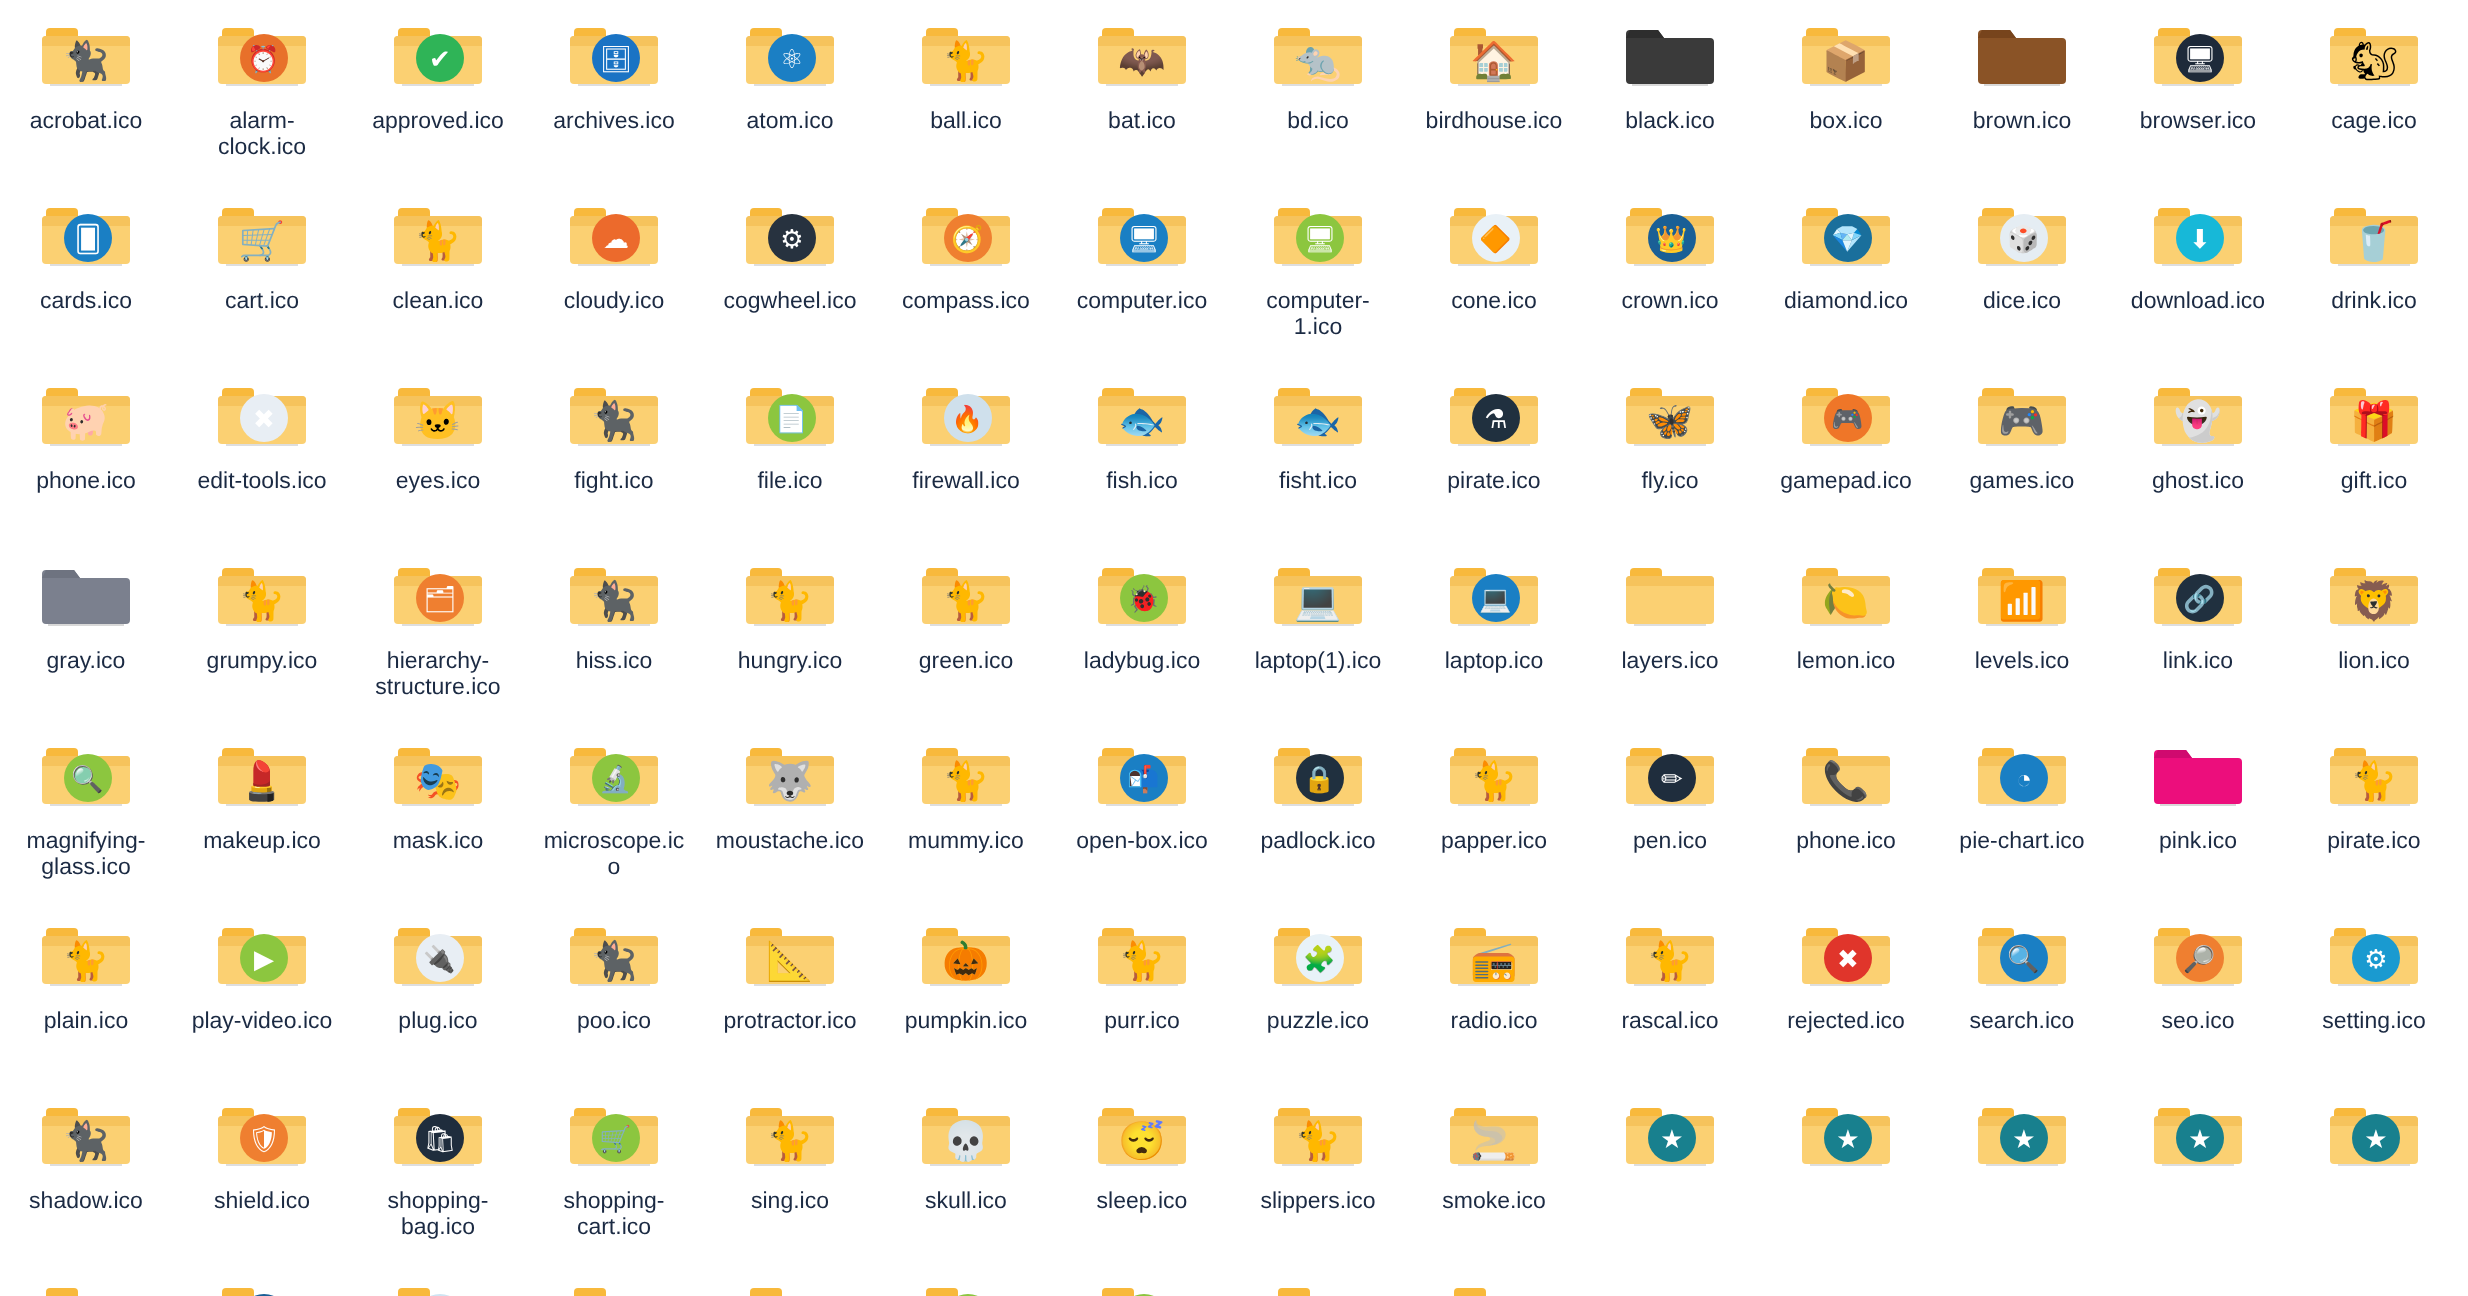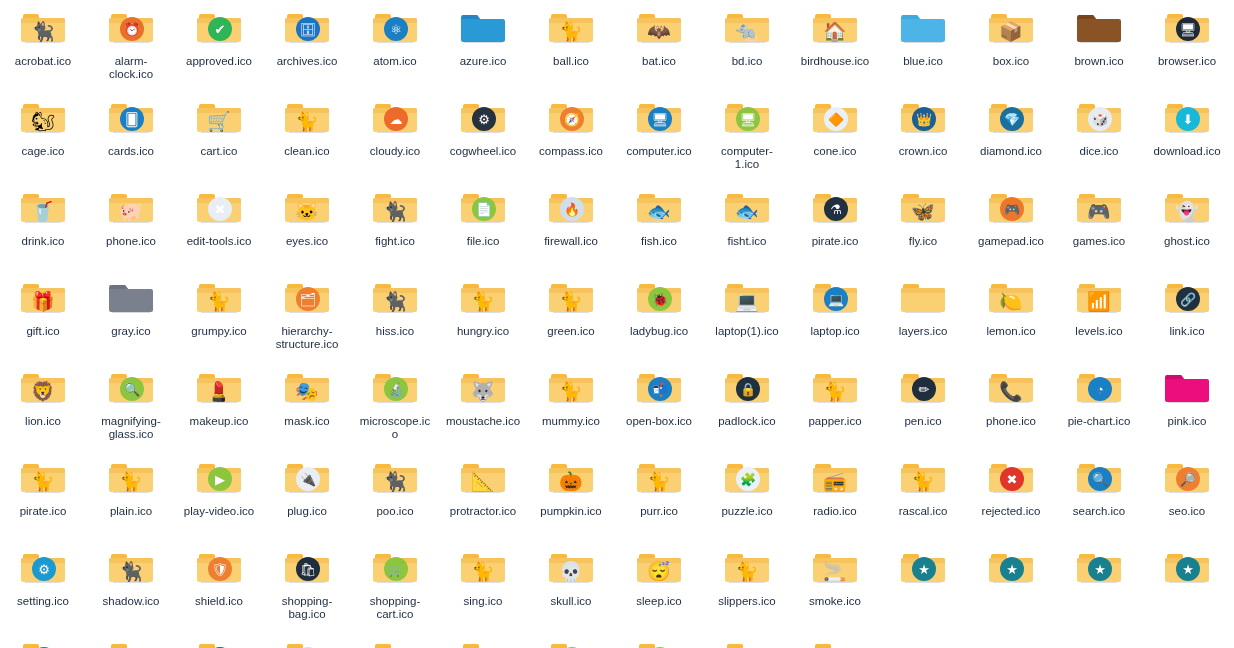--- a/index.html
+++ b/index.html
@@ -123,84 +123,74 @@
           <path d="M4 14 h40 a2 2 0 0 1 2 2 v20 a2 2 0 0 1 -2 2 h-40 a2 2 0 0 1 -2 -2 v-20 a2 2 0 0 1 2 -2 z" fill="#fbd072"></path>
           <path d="M4 14 h40 a2 2 0 0 1 2 2 v3 h-44 v-3 a2 2 0 0 1 2 -2 z" fill="#f6c35c"></path>
         </svg>
         <div class="disc" style="background: rgb(27, 127, 196);">⚛</div>
       </div>
       <div class="label">atom.ico</div>
     </div>
     <div class="cell">
       <div class="thumb">
         <svg width="48" height="48" viewBox="0 0 48 48">
+          <rect x="6" y="37" width="36" height="2" fill="#dedede"></rect>
+          <path d="M6 10 h12 a2 2 0 0 1 2 2 v4 h-16 v-4 a2 2 0 0 1 2 -2 z" fill="#f8b93c"></path>
+          <path d="M4 14 h40 a2 2 0 0 1 2 2 v20 a2 2 0 0 1 -2 2 h-40 a2 2 0 0 1 -2 -2 v-20 a2 2 0 0 1 2 -2 z" fill="#fbd072"></path>
+          <path d="M4 14 h40 a2 2 0 0 1 2 2 v3 h-44 v-3 a2 2 0 0 1 2 -2 z" fill="#f6c35c"></path>
+        </svg>
+        <div class="glyph">🐈</div>
+      </div>
+      <div class="label">ball.ico</div>
+    </div>
+    <div class="cell">
+      <div class="thumb">
+        <svg width="48" height="48" viewBox="0 0 48 48">
+          <rect x="6" y="37" width="36" height="2" fill="#dedede"></rect>
+          <path d="M6 10 h12 a2 2 0 0 1 2 2 v4 h-16 v-4 a2 2 0 0 1 2 -2 z" fill="#f8b93c"></path>
+          <path d="M4 14 h40 a2 2 0 0 1 2 2 v20 a2 2 0 0 1 -2 2 h-40 a2 2 0 0 1 -2 -2 v-20 a2 2 0 0 1 2 -2 z" fill="#fbd072"></path>
+          <path d="M4 14 h40 a2 2 0 0 1 2 2 v3 h-44 v-3 a2 2 0 0 1 2 -2 z" fill="#f6c35c"></path>
+        </svg>
+        <div class="glyph">🦇</div>
+      </div>
+      <div class="label">bat.ico</div>
+    </div>
+    <div class="cell">
+      <div class="thumb">
+        <svg width="48" height="48" viewBox="0 0 48 48">
+          <rect x="6" y="37" width="36" height="2" fill="#dedede"></rect>
+          <path d="M6 10 h12 a2 2 0 0 1 2 2 v4 h-16 v-4 a2 2 0 0 1 2 -2 z" fill="#f8b93c"></path>
+          <path d="M4 14 h40 a2 2 0 0 1 2 2 v20 a2 2 0 0 1 -2 2 h-40 a2 2 0 0 1 -2 -2 v-20 a2 2 0 0 1 2 -2 z" fill="#fbd072"></path>
+          <path d="M4 14 h40 a2 2 0 0 1 2 2 v3 h-44 v-3 a2 2 0 0 1 2 -2 z" fill="#f6c35c"></path>
+        </svg>
+        <div class="glyph">🐀</div>
+      </div>
+      <div class="label">bd.ico</div>
+    </div>
+    <div class="cell">
+      <div class="thumb">
+        <svg width="48" height="48" viewBox="0 0 48 48">
+          <rect x="6" y="37" width="36" height="2" fill="#dedede"></rect>
+          <path d="M6 10 h12 a2 2 0 0 1 2 2 v4 h-16 v-4 a2 2 0 0 1 2 -2 z" fill="#f8b93c"></path>
+          <path d="M4 14 h40 a2 2 0 0 1 2 2 v20 a2 2 0 0 1 -2 2 h-40 a2 2 0 0 1 -2 -2 v-20 a2 2 0 0 1 2 -2 z" fill="#fbd072"></path>
+          <path d="M4 14 h40 a2 2 0 0 1 2 2 v3 h-44 v-3 a2 2 0 0 1 2 -2 z" fill="#f6c35c"></path>
+        </svg>
+        <div class="glyph">🏠</div>
+      </div>
+      <div class="label">birdhouse.ico</div>
+    </div>
+    <div class="cell">
+      <div class="thumb">
+        <svg width="48" height="48" viewBox="0 0 48 48">
           <rect x="5" y="37" width="38" height="2" fill="#d8d8d8"></rect>
-          <path d="M4 11 h14 l3 4 h23 a2 2 0 0 1 2 2 v19 a2 2 0 0 1 -2 2 h-40 a2 2 0 0 1 -2 -2 v-23 a2 2 0 0 1 2 -2 z" fill="#2a9ad6"></path>
-          <path d="M4 11 h14 l3 4 h-19 z" fill="#2487c4"></path>
-        </svg>
-      </div>
-      <div class="label">azure.ico</div>
-    </div>
-    <div class="cell">
-      <div class="thumb">
-        <svg width="48" height="48" viewBox="0 0 48 48">
-          <rect x="6" y="37" width="36" height="2" fill="#dedede"></rect>
-          <path d="M6 10 h12 a2 2 0 0 1 2 2 v4 h-16 v-4 a2 2 0 0 1 2 -2 z" fill="#f8b93c"></path>
-          <path d="M4 14 h40 a2 2 0 0 1 2 2 v20 a2 2 0 0 1 -2 2 h-40 a2 2 0 0 1 -2 -2 v-20 a2 2 0 0 1 2 -2 z" fill="#fbd072"></path>
-          <path d="M4 14 h40 a2 2 0 0 1 2 2 v3 h-44 v-3 a2 2 0 0 1 2 -2 z" fill="#f6c35c"></path>
-        </svg>
-        <div class="glyph">🐈</div>
-      </div>
-      <div class="label">ball.ico</div>
-    </div>
-    <div class="cell">
-      <div class="thumb">
-        <svg width="48" height="48" viewBox="0 0 48 48">
-          <rect x="6" y="37" width="36" height="2" fill="#dedede"></rect>
-          <path d="M6 10 h12 a2 2 0 0 1 2 2 v4 h-16 v-4 a2 2 0 0 1 2 -2 z" fill="#f8b93c"></path>
-          <path d="M4 14 h40 a2 2 0 0 1 2 2 v20 a2 2 0 0 1 -2 2 h-40 a2 2 0 0 1 -2 -2 v-20 a2 2 0 0 1 2 -2 z" fill="#fbd072"></path>
-          <path d="M4 14 h40 a2 2 0 0 1 2 2 v3 h-44 v-3 a2 2 0 0 1 2 -2 z" fill="#f6c35c"></path>
-        </svg>
-        <div class="glyph">🦇</div>
-      </div>
-      <div class="label">bat.ico</div>
-    </div>
-    <div class="cell">
-      <div class="thumb">
-        <svg width="48" height="48" viewBox="0 0 48 48">
-          <rect x="6" y="37" width="36" height="2" fill="#dedede"></rect>
-          <path d="M6 10 h12 a2 2 0 0 1 2 2 v4 h-16 v-4 a2 2 0 0 1 2 -2 z" fill="#f8b93c"></path>
-          <path d="M4 14 h40 a2 2 0 0 1 2 2 v20 a2 2 0 0 1 -2 2 h-40 a2 2 0 0 1 -2 -2 v-20 a2 2 0 0 1 2 -2 z" fill="#fbd072"></path>
-          <path d="M4 14 h40 a2 2 0 0 1 2 2 v3 h-44 v-3 a2 2 0 0 1 2 -2 z" fill="#f6c35c"></path>
-        </svg>
-        <div class="glyph">🐀</div>
-      </div>
-      <div class="label">bd.ico</div>
-    </div>
-    <div class="cell">
-      <div class="thumb">
-        <svg width="48" height="48" viewBox="0 0 48 48">
-          <rect x="6" y="37" width="36" height="2" fill="#dedede"></rect>
-          <path d="M6 10 h12 a2 2 0 0 1 2 2 v4 h-16 v-4 a2 2 0 0 1 2 -2 z" fill="#f8b93c"></path>
-          <path d="M4 14 h40 a2 2 0 0 1 2 2 v20 a2 2 0 0 1 -2 2 h-40 a2 2 0 0 1 -2 -2 v-20 a2 2 0 0 1 2 -2 z" fill="#fbd072"></path>
-          <path d="M4 14 h40 a2 2 0 0 1 2 2 v3 h-44 v-3 a2 2 0 0 1 2 -2 z" fill="#f6c35c"></path>
-        </svg>
-        <div class="glyph">🏠</div>
-      </div>
-      <div class="label">birdhouse.ico</div>
-    </div>
-    <div class="cell">
-      <div class="thumb">
-        <svg width="48" height="48" viewBox="0 0 48 48">
-          <rect x="5" y="37" width="38" height="2" fill="#d8d8d8"></rect>
-          <path d="M4 11 h14 l3 4 h23 a2 2 0 0 1 2 2 v19 a2 2 0 0 1 -2 2 h-40 a2 2 0 0 1 -2 -2 v-23 a2 2 0 0 1 2 -2 z" fill="#4cb4e7"></path>
-          <path d="M4 11 h14 l3 4 h-19 z" fill="#3ea9de"></path>
-        </svg>
-      </div>
-      <div class="label">blue.ico</div>
+          <path d="M4 11 h14 l3 4 h23 a2 2 0 0 1 2 2 v19 a2 2 0 0 1 -2 2 h-40 a2 2 0 0 1 -2 -2 v-23 a2 2 0 0 1 2 -2 z" fill="#3a3a3a"></path>
+          <path d="M4 11 h14 l3 4 h-19 z" fill="#2d2d2d"></path>
+        </svg>
+      </div>
+      <div class="label">black.ico</div>
     </div>
     <div class="cell">
       <div class="thumb">
         <svg width="48" height="48" viewBox="0 0 48 48">
           <rect x="6" y="37" width="36" height="2" fill="#dedede"></rect>
           <path d="M6 10 h12 a2 2 0 0 1 2 2 v4 h-16 v-4 a2 2 0 0 1 2 -2 z" fill="#f8b93c"></path>
           <path d="M4 14 h40 a2 2 0 0 1 2 2 v20 a2 2 0 0 1 -2 2 h-40 a2 2 0 0 1 -2 -2 v-20 a2 2 0 0 1 2 -2 z" fill="#fbd072"></path>
           <path d="M4 14 h40 a2 2 0 0 1 2 2 v3 h-44 v-3 a2 2 0 0 1 2 -2 z" fill="#f6c35c"></path>
         </svg>
         <div class="glyph">📦</div>

